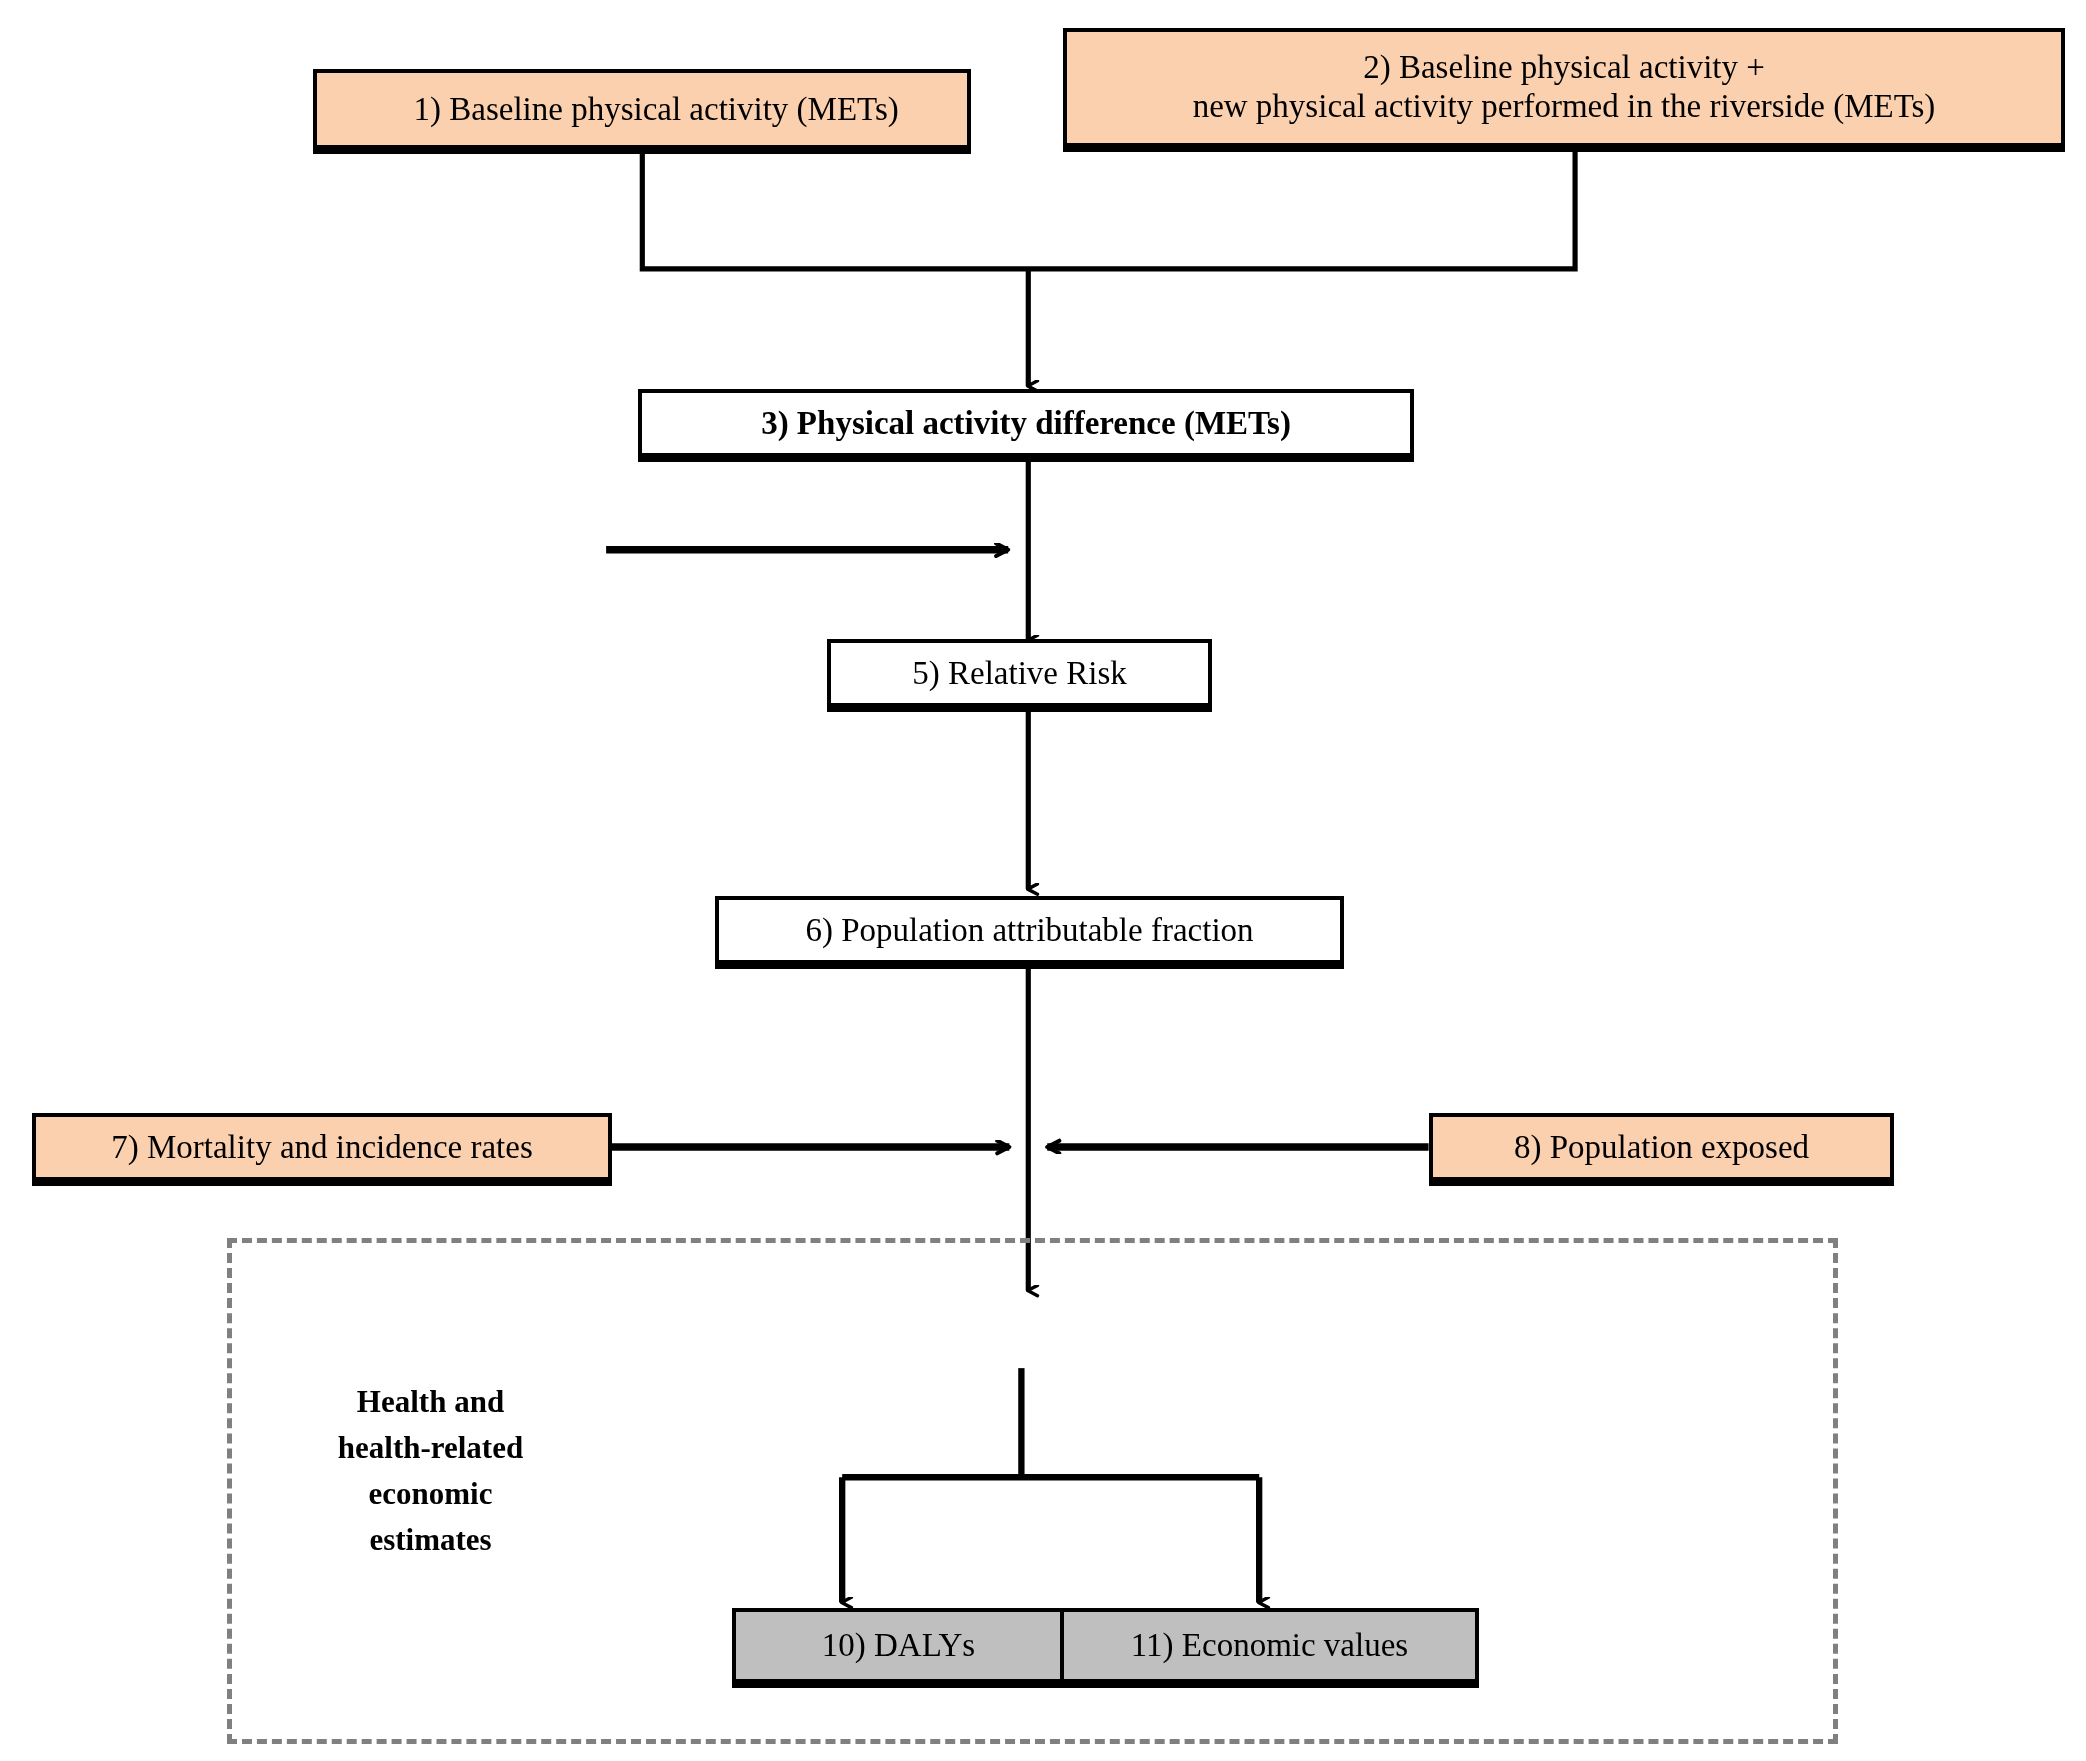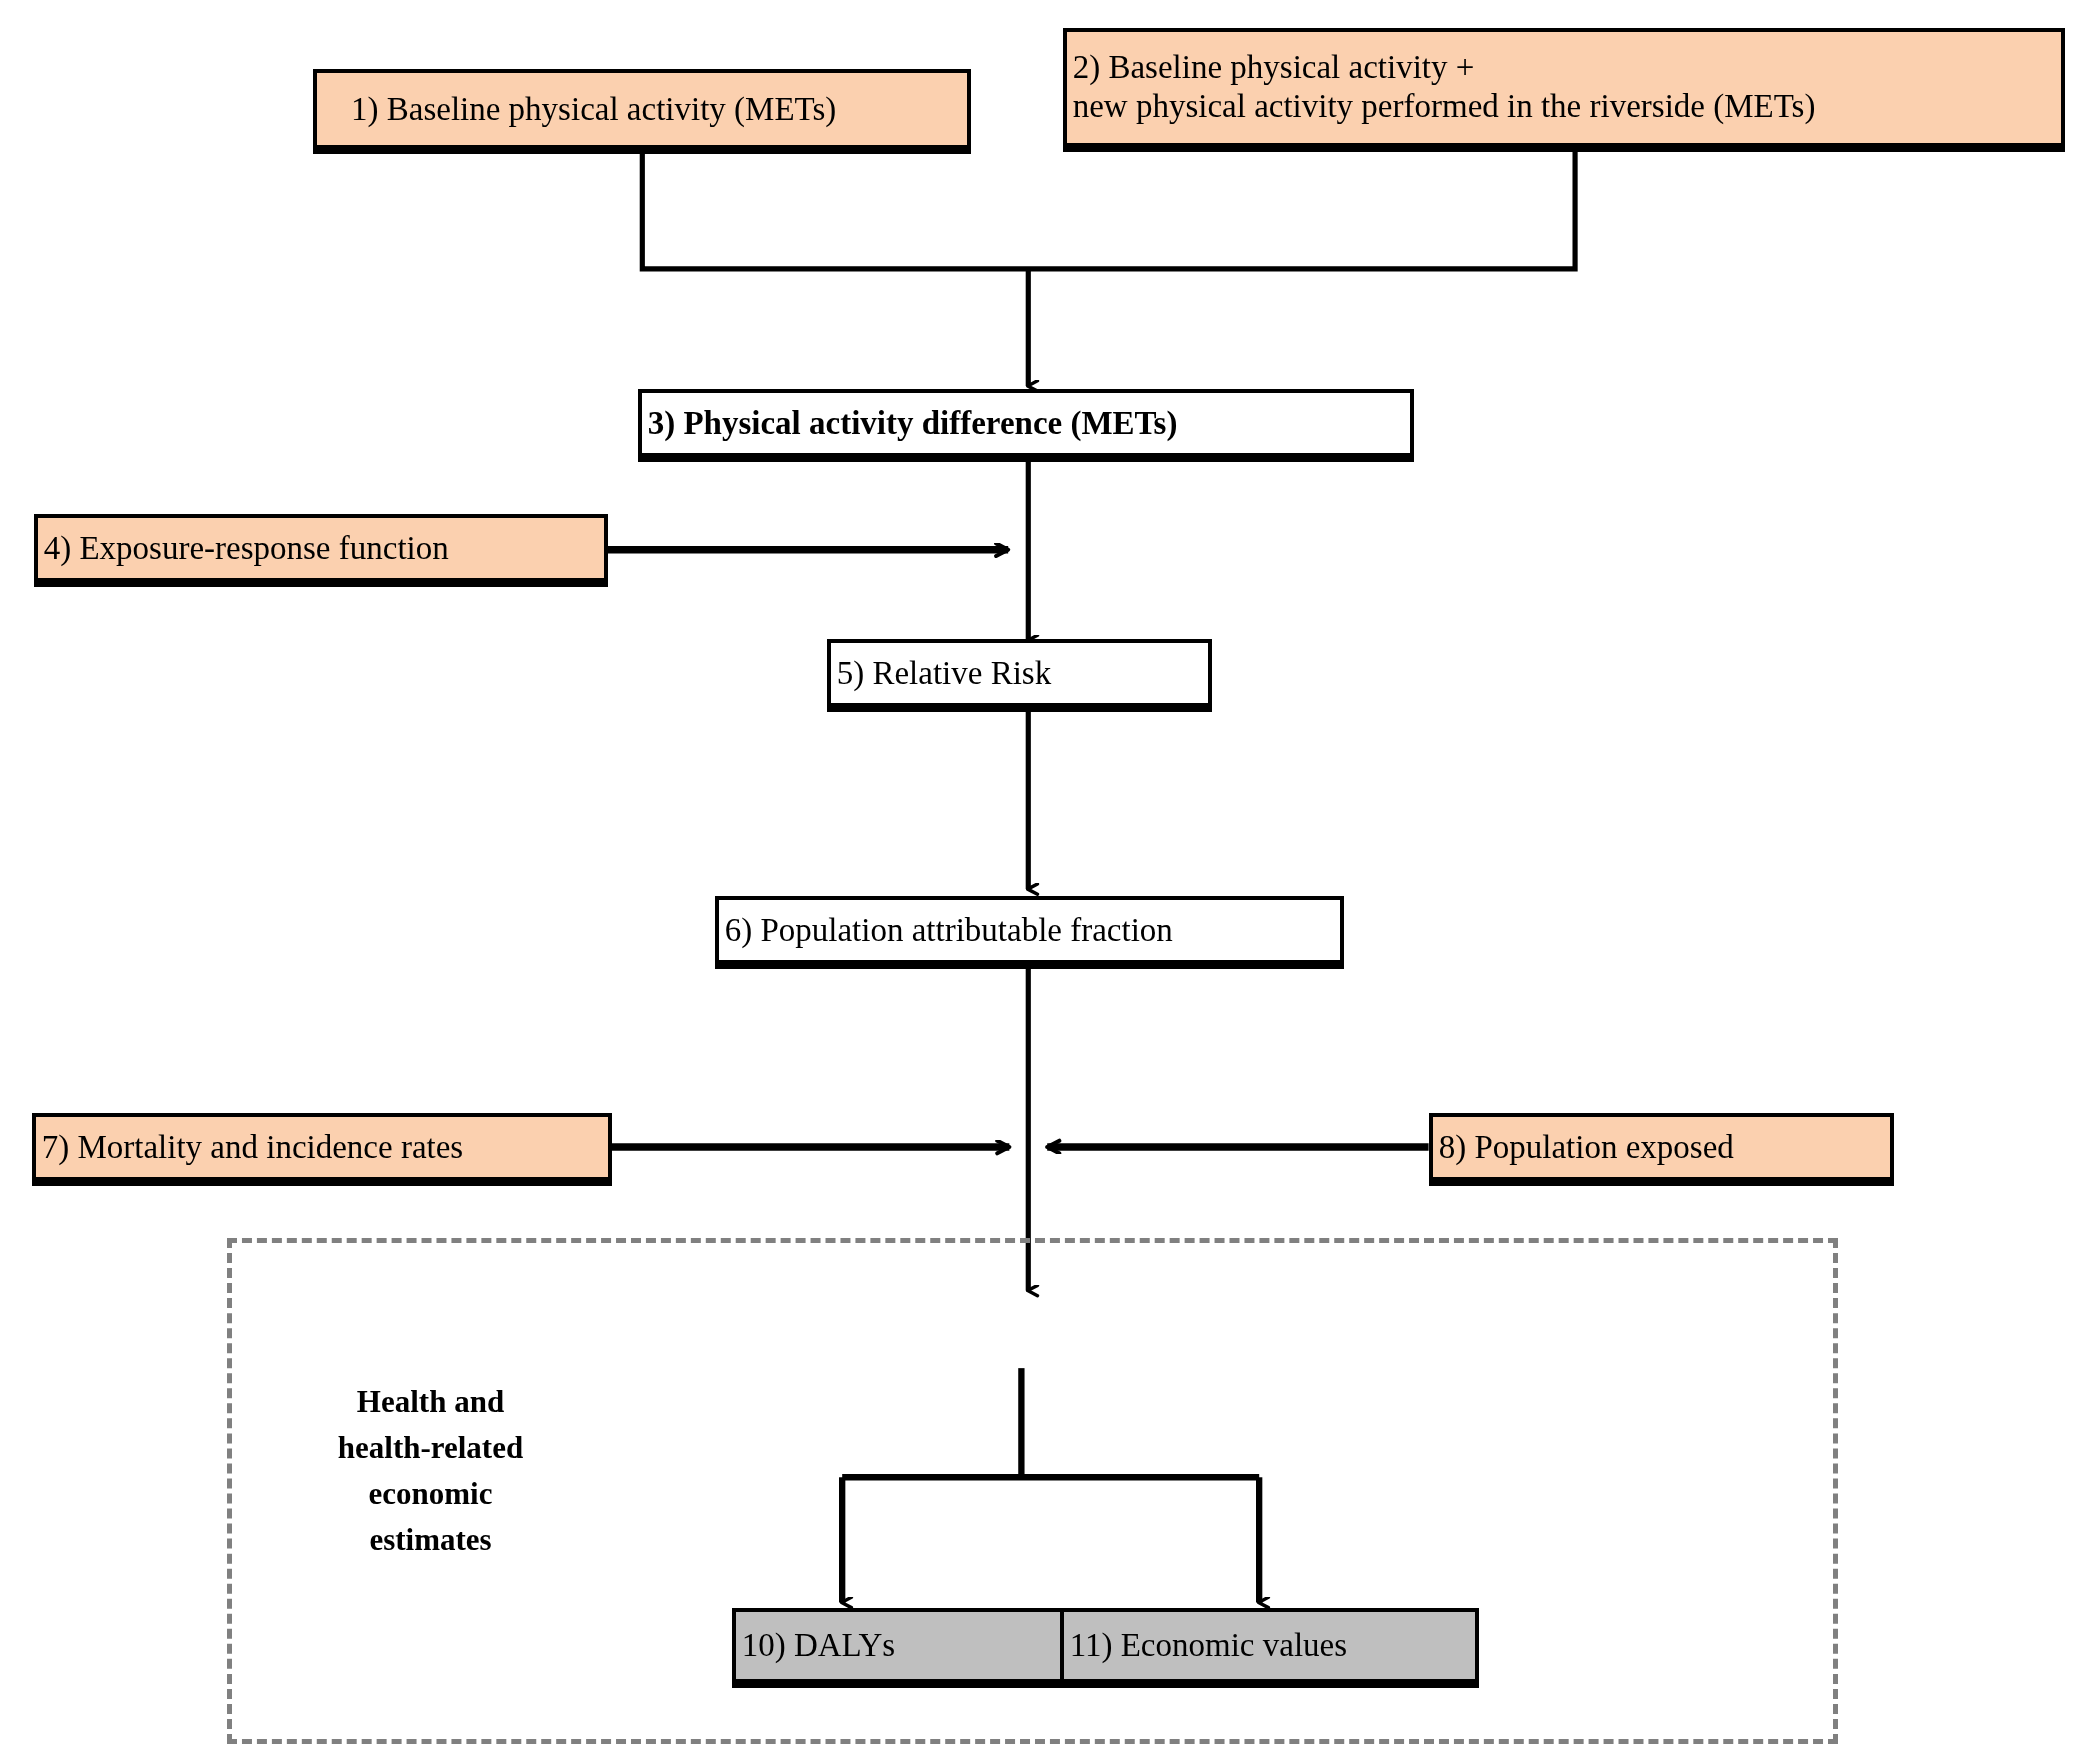--- a/index.html
+++ b/index.html
@@ -25,20 +25,21 @@
     height: 1761px;
     pointer-events: none;
   }
   .node {
     position: absolute;
     box-sizing: border-box;
     border: 4px solid #000000;
     display: flex;
     align-items: center;
     justify-content: center;
+    text-align: center;
     font-family: "Liberation Serif", "DejaVu Serif", serif;
     color: #000000;
     line-height: 1.18;
     z-index: 3;
     padding: 1.1px 5.7px;
   }
   .node.peach { background: #FBD0AF; }
   .node.white { background: #FFFFFF; }
   .node.gray  { background: #BFBFBF; }
   .node .lbl { display: block; width: 100%; }
@@ -151,25 +152,20 @@
       <span>new physical activity performed in the riverside (METs)</span>
     </span>
   </div>
 
   <div class="node white" style="left:638px; top:389px; width:776px; height:68px; font-size:33px;font-weight:bold;">
     <span class="lbl">
       <span>3) Physical activity difference (METs)</span>
     </span>
   </div>
 
-  <div class="node peach" style="left:34px; top:514px; width:574px; height:68px; font-size:33px;">
-    <span class="lbl">
-      <span>4) Exposure-response function</span>
-    </span>
-  </div>
 
   <div class="node white" style="left:827px; top:639px; width:385px; height:68px; font-size:33px;">
     <span class="lbl">
       <span>5) Relative Risk</span>
     </span>
   </div>
 
   <div class="node white" style="left:715px; top:896px; width:629px; height:68px; font-size:33px;">
     <span class="lbl">
       <span>6) Population attributable fraction</span>

